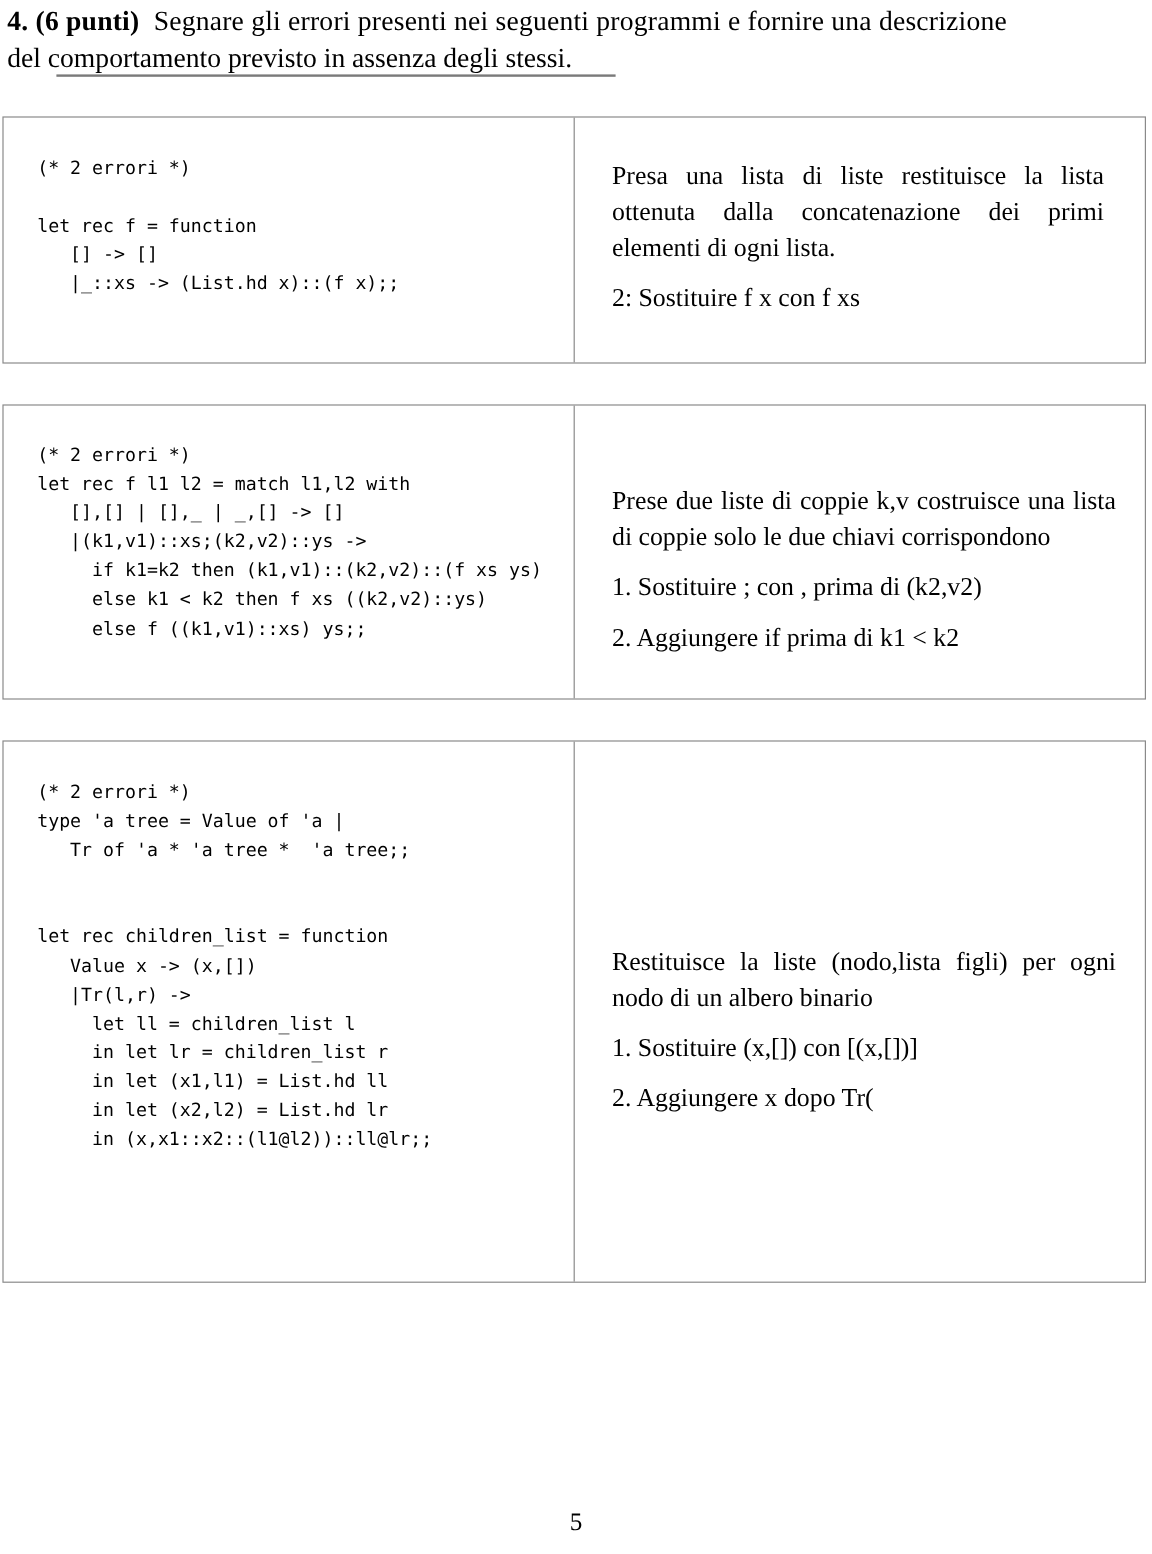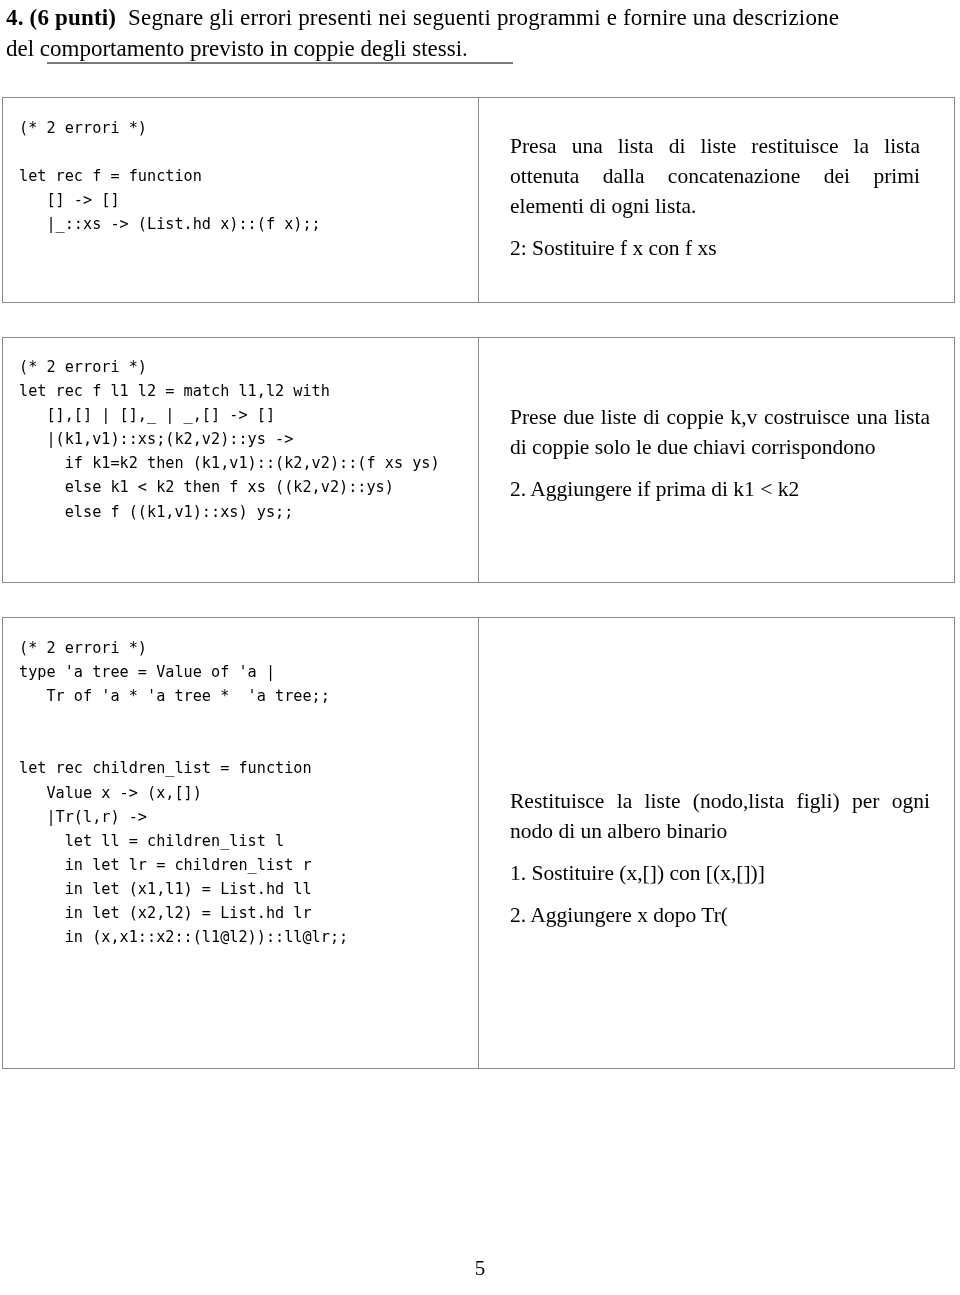--- a/index.html
+++ b/index.html
@@ -76,21 +76,21 @@
     position: relative;
   }
   .cell-desc {
     box-sizing: border-box;
     flex: 1;
     position: relative;
     padding: 0;
   }
 
   pre.code {
-    margin: 0;
+    margin: 12px;
     font-family: "DejaVu Sans Mono", "Liberation Mono", monospace;
     font-size: 15.2px;
     line-height: 24.1px;
     letter-spacing: 0px;
     white-space: pre;
     color: #000000;
   }
 
   .desc {
     font-family: "Liberation Serif", "DejaVu Serif", serif;
@@ -132,21 +132,21 @@
     font-family: "Liberation Serif", "DejaVu Serif", serif;
   }
 </style>
 </head>
 <body>
 
 <div class="page">
 
   <div class="question">
     <div class="q-line q-line1"><span class="q-num">4.</span>&nbsp;<span class="q-pts">(6 punti)</span>&nbsp;&nbsp;<span>Segnare gli errori presenti nei seguenti programmi e fornire una descrizione</span></div>
-    <div class="q-line q-line2"><span>del comportamento previsto in coppie degli stessi.</span></div>
+    <div class="q-line q-line2"><span>del comportamento previsto in assenza degli stessi.</span></div>
     <div class="q-rule"></div>
   </div>
 
   <div class="tbl" id="tbl1">
     <div class="cell-code">
       <div class="code-wrap">
         <pre class="code">(* 2 errori *)
 
 let rec f = function
    [] -&gt; []
@@ -169,20 +169,21 @@
    [],[] | [],_ | _,[] -&gt; []
    |(k1,v1)::xs;(k2,v2)::ys -&gt;
      if k1=k2 then (k1,v1)::(k2,v2)::(f xs ys)
      else k1 &lt; k2 then f xs ((k2,v2)::ys)
      else f ((k1,v1)::xs) ys;;</pre>
       </div>
     </div>
     <div class="cell-desc">
       <div class="desc desc-wrap">
         <p class="just">Prese due liste di coppie k,v costruisce una lista di coppie solo le due chiavi corrispondono</p>
+        <p>1. Sostituire ; con , prima di (k2,v2)</p>
         <p>2. Aggiungere if prima di k1 &lt; k2</p>
       </div>
     </div>
   </div>
 
   <div class="tbl" id="tbl3">
     <div class="cell-code">
       <div class="code-wrap">
         <pre class="code">(* 2 errori *)
 type 'a tree = Value of 'a |

